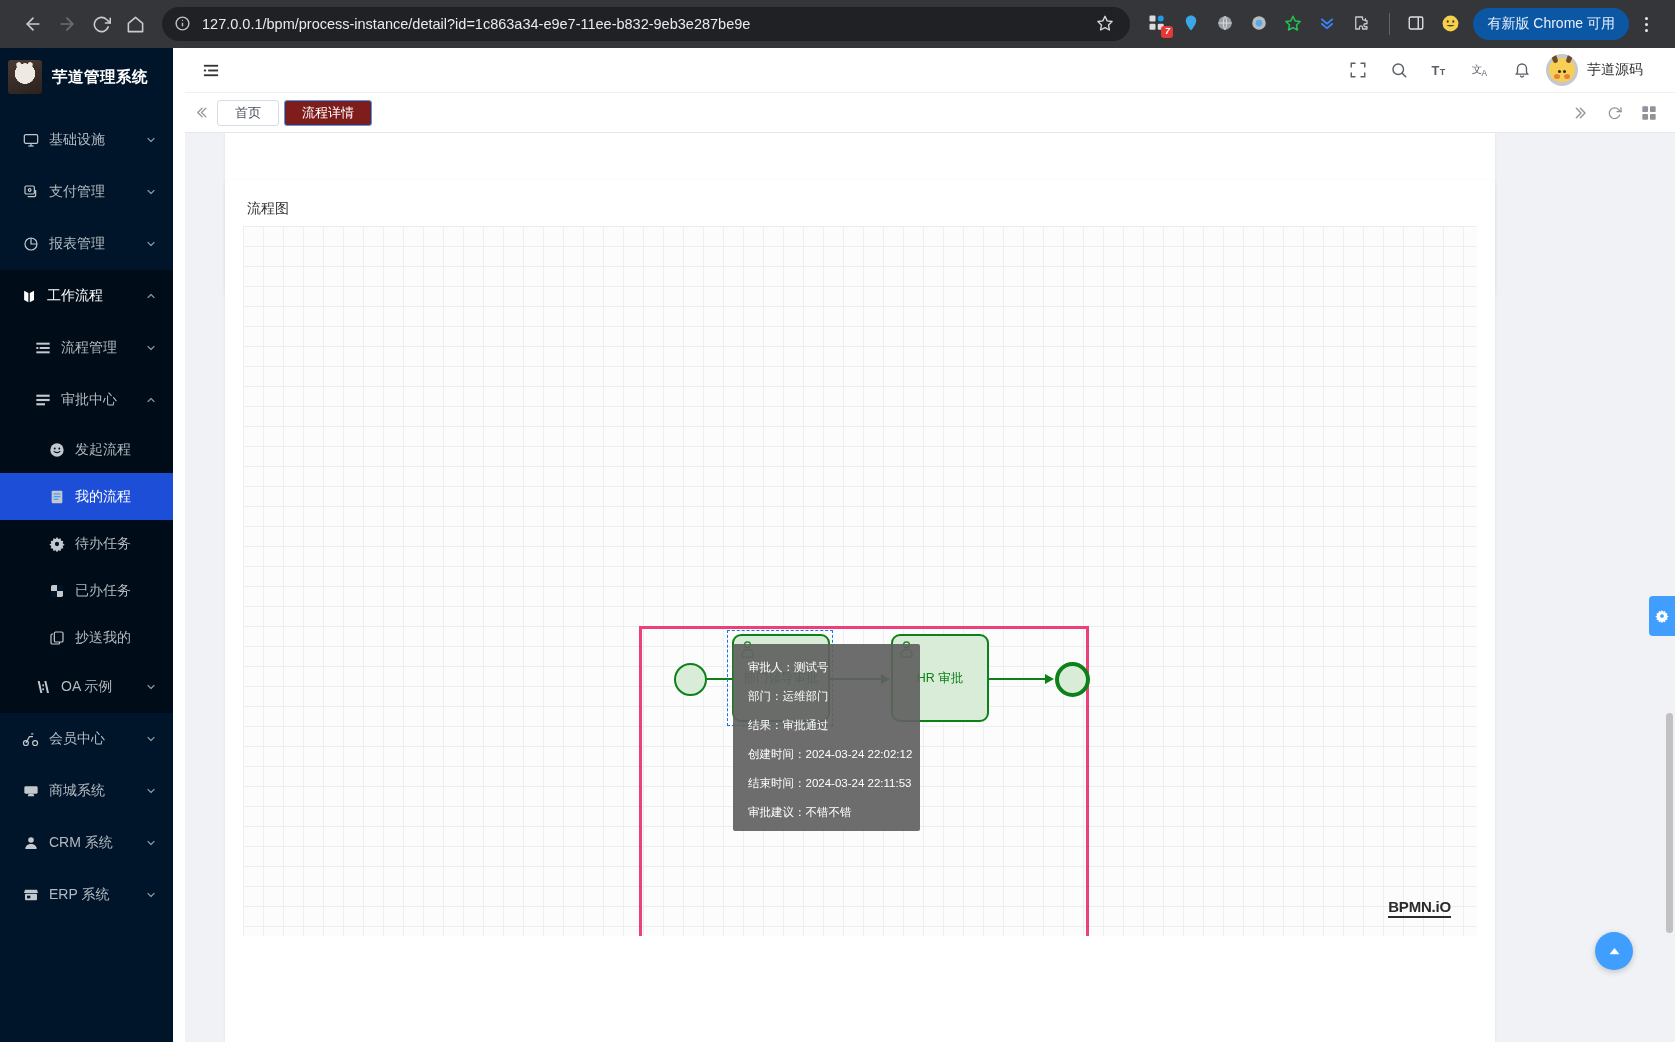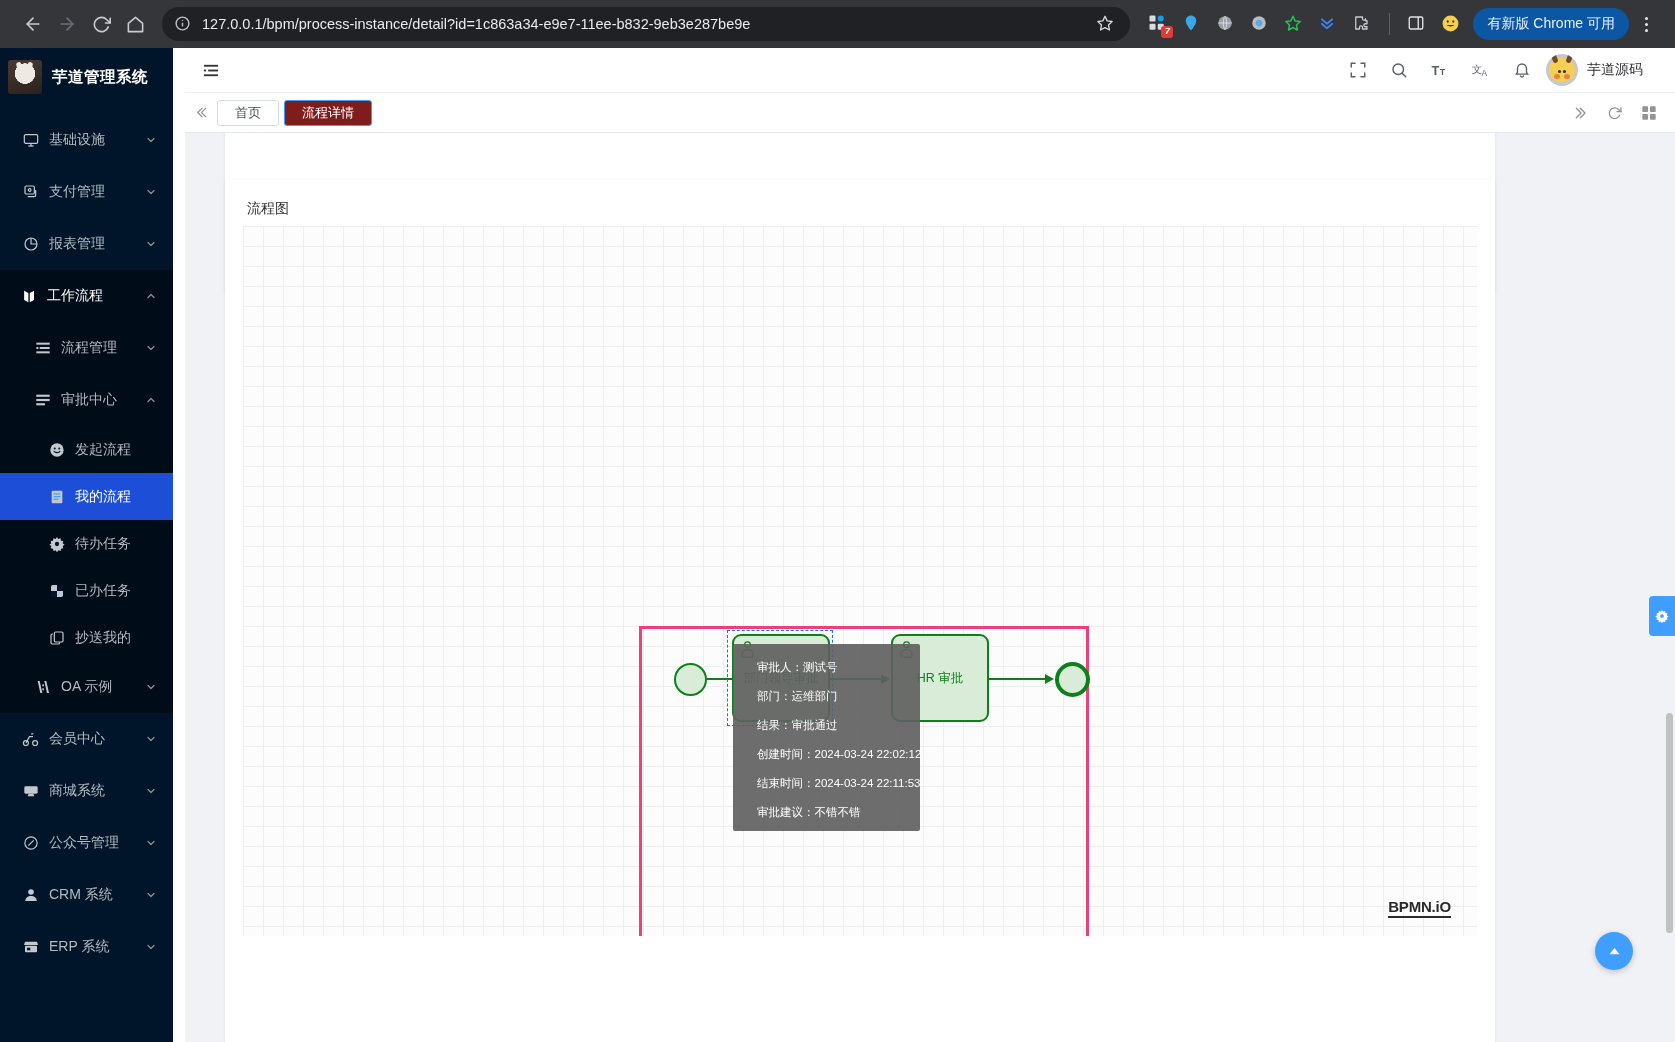--- a/index.html
+++ b/index.html
@@ -311,21 +311,21 @@
     position: absolute;
     left: 733px; top: 644px;
     width: 187px; height: 187px;
     background: rgba(97,97,97,0.92);
     color: #ffffff;
     padding: 16px 0 0 0;
     border-radius: 2px;
     font-size: 11.5px;
   }
   .tooltip-line {
-    padding: 0 24px; margin-bottom: 14px;
+    padding: 0 15px; margin-bottom: 14px;
     white-space: nowrap;
     font-family: "Liberation Sans", sans-serif;
   }
 
   
   .side-settings {
     position: absolute; right: 0; top: 463px;
     width: 26px; height: 40px;
     background: #409eff;
     border-radius: 4px 0 0 4px;
@@ -654,34 +654,20 @@
           </svg>
       </span>
       <span class="mi-label">商城系统</span>
       <span class="mi-arrow">
         <svg width="12" height="12" viewBox="0 0 24 24" fill="none" stroke="currentColor" stroke-width="2.4" stroke-linecap="round" stroke-linejoin="round">
             <polyline points="6 9 12 15 18 9"></polyline>
           </svg>
       </span>
     </div>
 
-    <div class="menu-item lvl1">
-      <span class="mi-icon">
-        <svg width="16" height="16" viewBox="0 0 24 24" fill="none" stroke="currentColor" stroke-width="1.8">
-            <circle cx="12" cy="12" r="9.2"></circle>
-            <line x1="8" y1="16" x2="16" y2="8"></line>
-          </svg>
-      </span>
-      <span class="mi-label">公众号管理</span>
-      <span class="mi-arrow">
-        <svg width="12" height="12" viewBox="0 0 24 24" fill="none" stroke="currentColor" stroke-width="2.4" stroke-linecap="round" stroke-linejoin="round">
-            <polyline points="6 9 12 15 18 9"></polyline>
-          </svg>
-      </span>
-    </div>
 
     <div class="menu-item lvl1">
       <span class="mi-icon">
         <svg width="16" height="16" viewBox="0 0 24 24" fill="currentColor">
             <circle cx="12" cy="7.5" r="4.2"></circle>
             <path d="M3.5 21c0-4.8 3.8-7.5 8.5-7.5s8.5 2.7 8.5 7.5z"></path>
           </svg>
       </span>
       <span class="mi-label">CRM 系统</span>
       <span class="mi-arrow">

